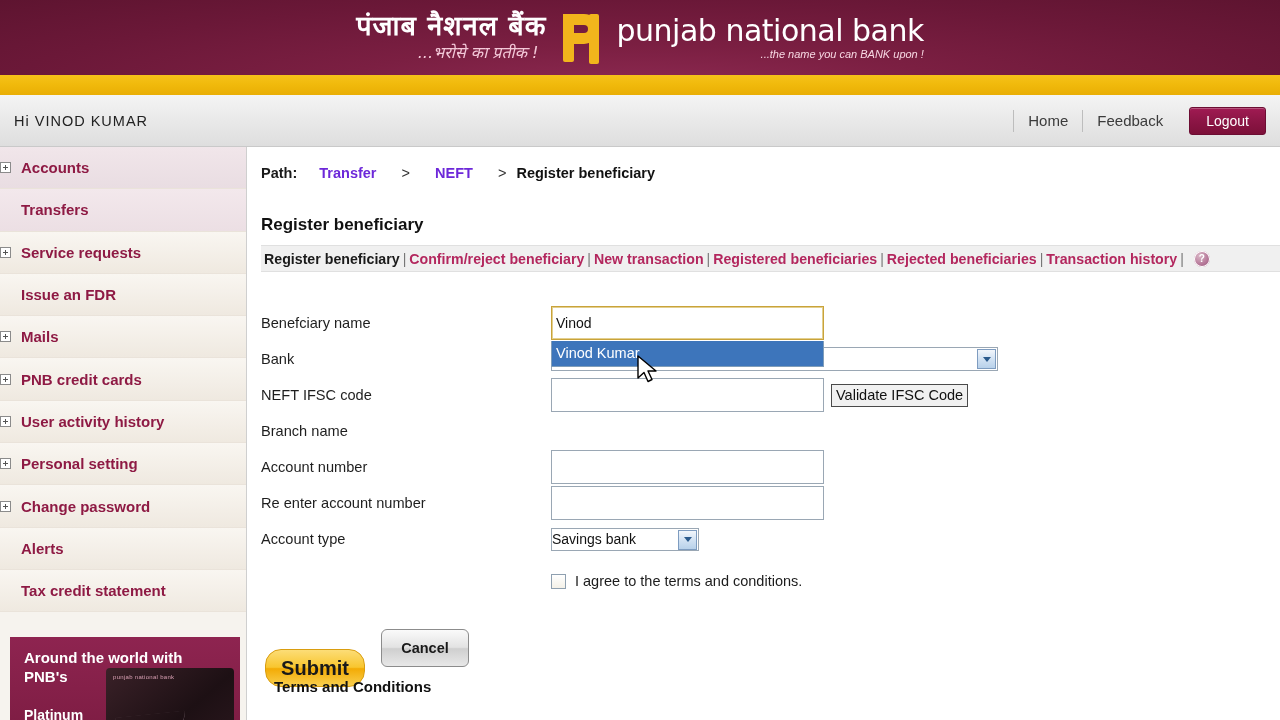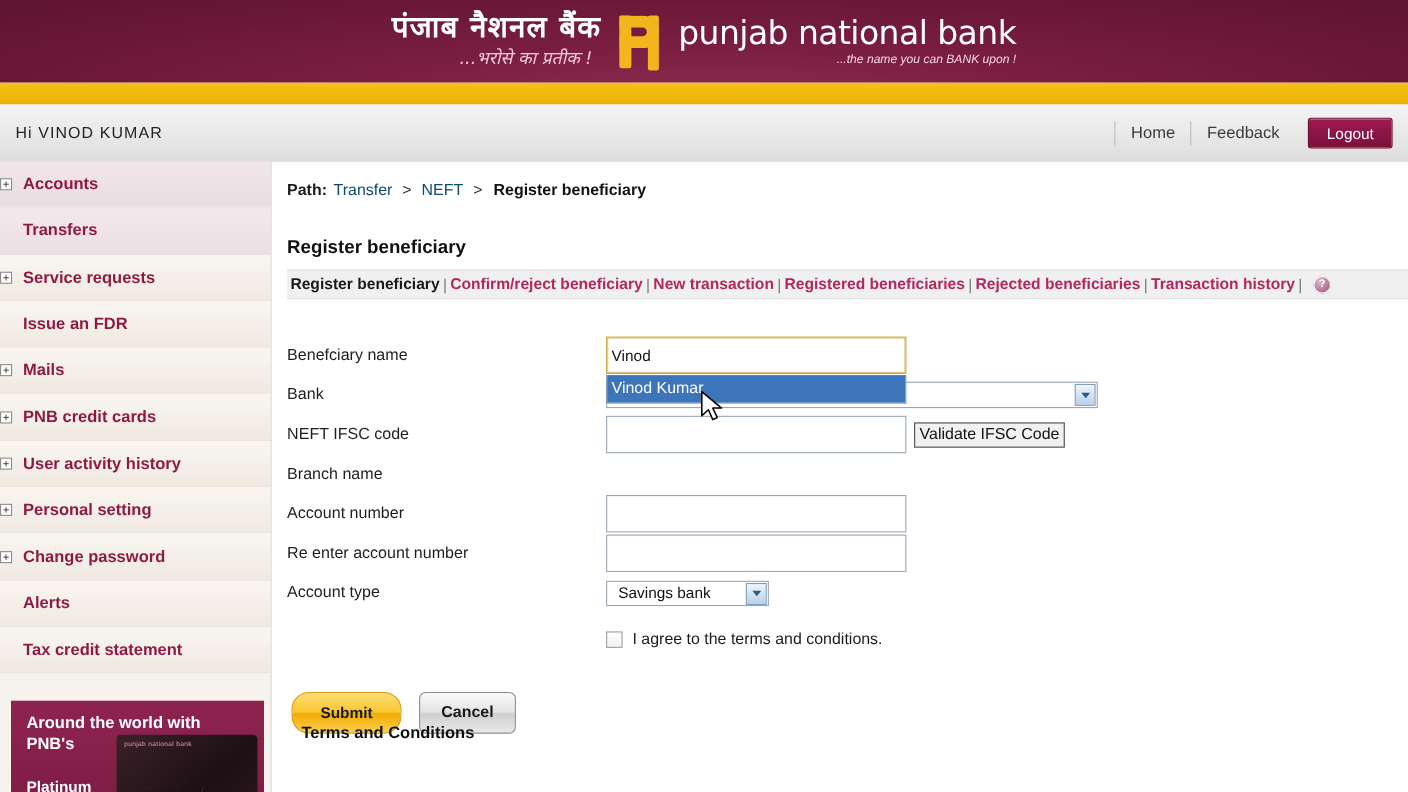--- a/index.html
+++ b/index.html
@@ -170,22 +170,22 @@
     flex: 1; position: relative;
     padding: 16px 0 0 10px;
     background: #fff;
   }
   .breadcrumb {
     font-size: 14.5px; color: #1a1a1a; margin: 0 0 0 4px;
     padding-top: 2px;
   }
   .breadcrumb .bc-label { font-weight: bold; }
   .breadcrumb .bc-link {
-    color: #0c4a6e; font-weight: normal; cursor: pointer;
-    margin: 0 2px;
+    color: #6d28d9; font-weight: bold; cursor: pointer;
+    margin: 0 18px;
   }
   .breadcrumb .bc-sep { color: #333; margin: 0 3px; }
   .breadcrumb .bc-current { font-weight: bold; color: #111; margin-left: 3px; }
 
   .page-title {
     font-size: 17px; font-weight: bold; color: #111;
     margin: 34px 0 0 4px;
   }
 
   .tabbar {
@@ -254,21 +254,21 @@
   .sel-arrow::after {
     content: ""; width: 0; height: 0;
     border-left: 4px solid transparent;
     border-right: 4px solid transparent;
     border-top: 5px solid #2b5a8c;
   }
   .fselect-type {
     width: 148px; height: 23px;
     border: 1px solid #9aa7b4; background: #fff;
     position: relative; display: flex; align-items: center;
-    padding-left: 10px; font-size: 14px; color: #111;
+    padding-left: 0; font-size: 14px; color: #111;
   }
   .validate-btn {
     margin-left: 7px;
     height: 23px;
     border: 1px solid #4a4a4a;
     background: #f1f1f1;
     font-size: 14.5px; color: #111;
     padding: 0 4px; cursor: pointer;
     font-family: "Liberation Sans", sans-serif;
     line-height: 21px;
@@ -284,23 +284,24 @@
     margin-right: 9px; cursor: pointer;
   }
   .agree-text { font-size: 14.5px; color: #1c1c1c; }
 
   .btn-row { display: flex; margin: 40px 0 0 4px; gap: 16px; }
   .btn-submit {
     width: 100px; height: 38px;
     border: 1px solid #d99d10; border-radius: 16px;
     background: linear-gradient(180deg, #fcd964 0%, #f9c62c 45%, #f2a900 55%, #f7c githubstyle 100%);
     background: linear-gradient(180deg, #fcdd77 0%, #f8c62f 48%, #f3ab05 52%, #f9cf4e 100%);
-    font-size: 14px; font-weight: bold; color: #1a1a1a;
+    font-size: 20px; font-weight: bold; color: #1a1a1a;
     cursor: pointer;
     font-family: "Liberation Sans", sans-serif;
+    margin-top: 20px;
   }
   .btn-cancel {
     width: 88px; height: 38px;
     border: 1px solid #8c8c8c; border-radius: 6px;
     background: linear-gradient(180deg, #fafafa 0%, #e3e3e3 48%, #cfcfcf 52%, #e8e8e8 100%);
     font-size: 14.5px; font-weight: bold; color: #1a1a1a;
     cursor: pointer;
     font-family: "Liberation Sans", sans-serif;
   }
   .terms-heading {

